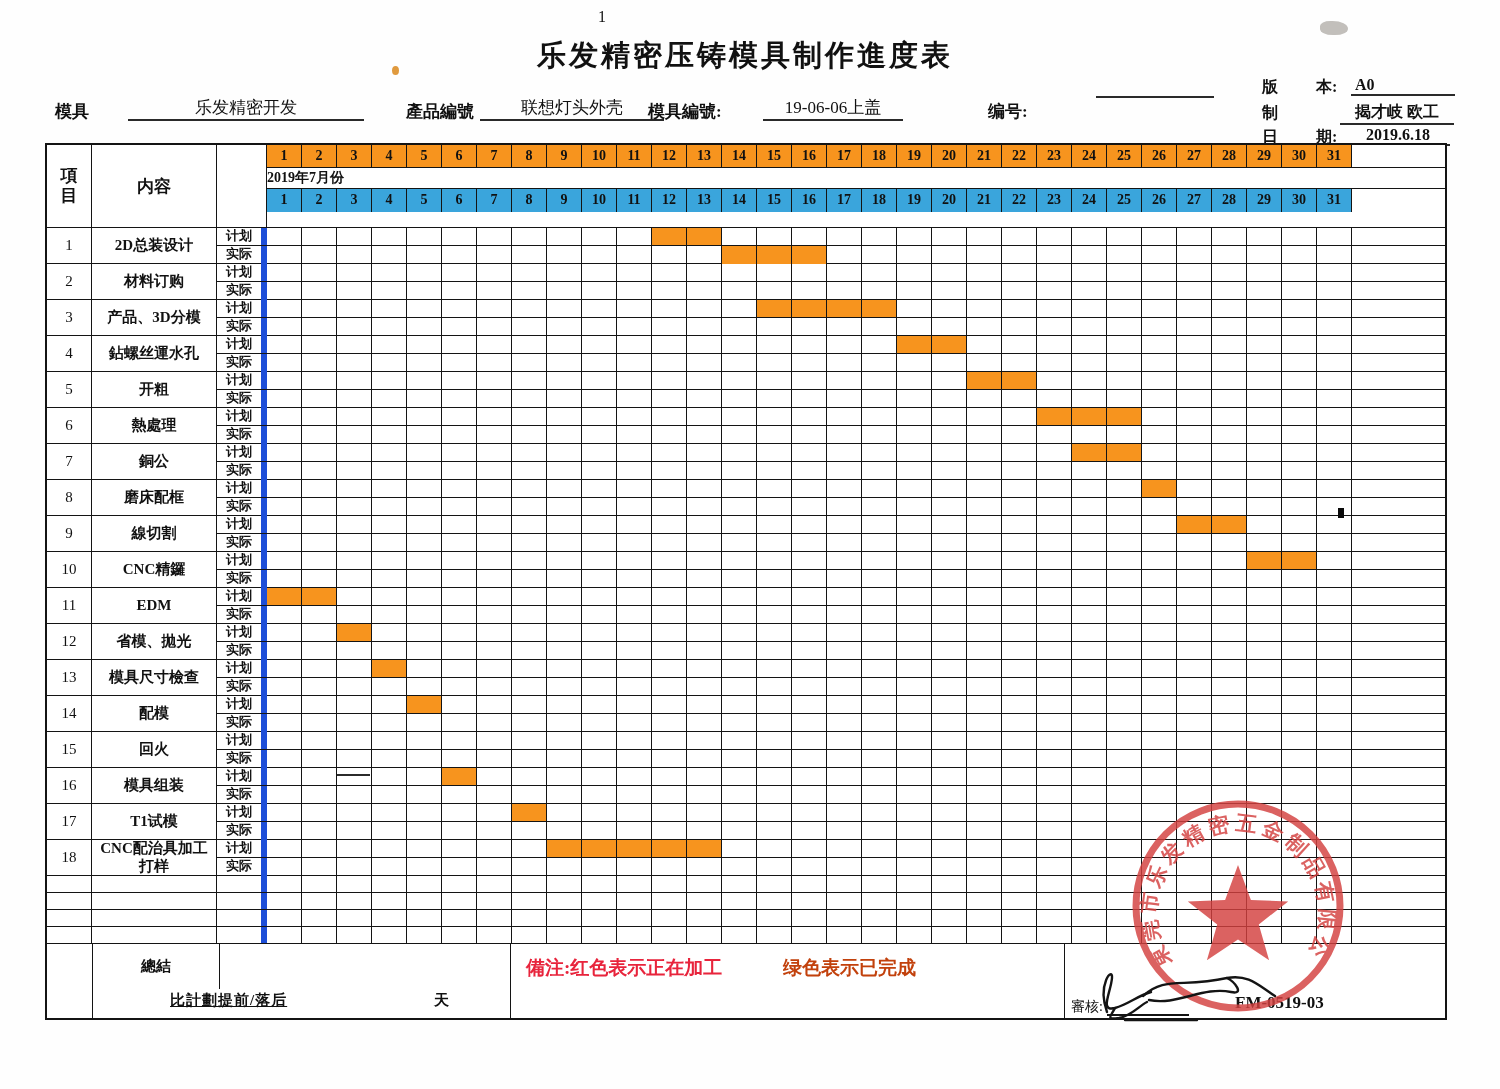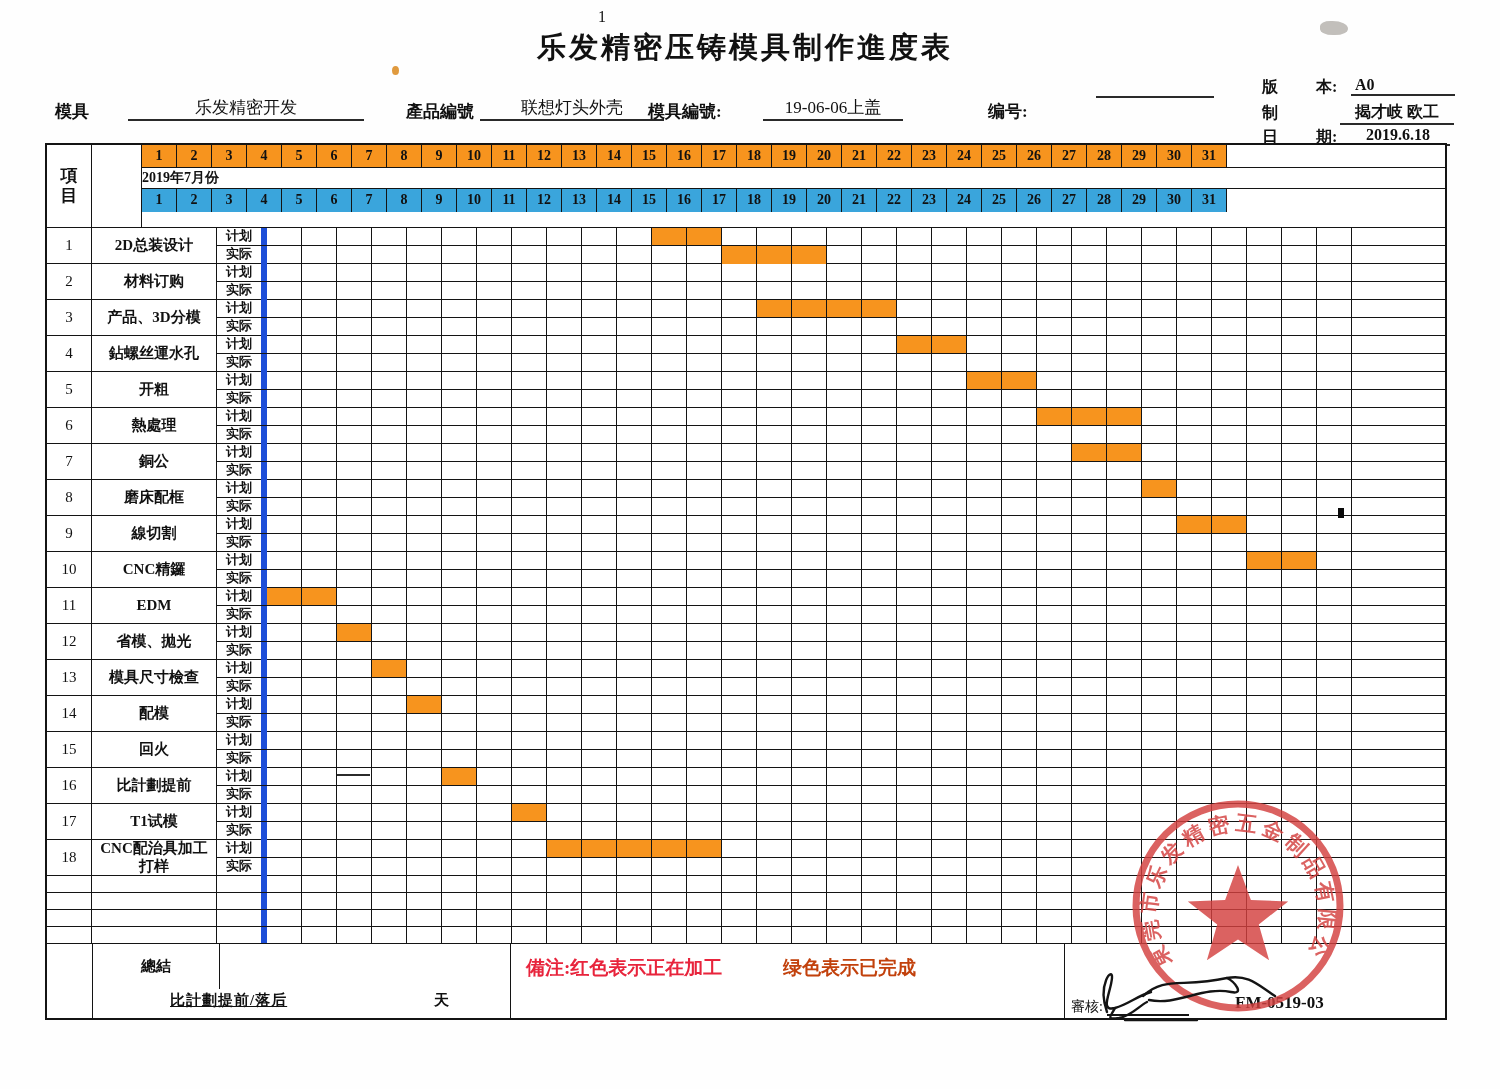--- a/index.html
+++ b/index.html
@@ -1,20 +1,20 @@
 <!DOCTYPE html>
 <html lang="zh"><head>
 <meta charset="utf-8">
 <style>
   html,body{margin:0;padding:0;background:#e8e8e8;}
   .sheet{position:relative;width:1500px;height:1089px;background:#fefefe;overflow:hidden;
          font-family:"Liberation Serif","DejaVu Serif",serif;color:#111;}
   
   .pagenum{position:absolute;top:8px;left:598px;font-size:16px;}
-  .title{position:absolute;top:28px;left:0;right:10px;text-align:center;font-size:29px;font-weight:bold;letter-spacing:3px;}
+  .title{position:absolute;top:36px;left:0;right:10px;text-align:center;font-size:29px;font-weight:bold;letter-spacing:3px;}
   .mlabel{position:absolute;font-size:17px;font-weight:bold;white-space:nowrap;}
   .mvalue{position:absolute;font-size:17px;font-weight:normal;text-align:center;border-bottom:2px solid #2a2a2a;white-space:nowrap;}
   .vlabel{position:absolute;font-size:16px;font-weight:bold;}
   .vvalue{position:absolute;font-size:16px;font-weight:bold;border-bottom:2px solid #2a2a2a;text-align:center;white-space:nowrap;}
   
   .gtable{position:absolute;left:45px;top:143px;width:1402px;height:877px;border:2px solid #141414;
           box-sizing:border-box;display:flex;flex-direction:column;background:#fff;}
   .rline{border-right:1px solid #141414;}
   .hdr{display:flex;height:82px;flex:none;border-bottom:1px solid #141414;}
   .hcell{box-sizing:border-box;display:flex;align-items:center;justify-content:center;
@@ -94,20 +94,21 @@
   <span class="vlabel" style="left:1262px;top:103px">制</span>
   <span class="vvalue" style="left:1340px;top:102px;width:114px">揭才岐 欧工</span>
   <span class="vlabel" style="left:1262px;top:127px">日</span>
   <span class="vlabel" style="left:1316px;top:127px">期:</span>
   <span class="vvalue" style="left:1346px;top:126px;width:104px">2019.6.18</span>
 
   <div class="gtable">
     <div class="hdr">
       <div class="hcell w-no pre">項
 目</div>
+      <div class="hcell w-name">内容</div>
       <div class="hcell w-type"></div>
       <div class="hdr-right">
         <div class="hdaysrow">
             <div class="dcell" style="background: rgb(247, 148, 30);">1</div>
             <div class="dcell" style="background: rgb(247, 148, 30);">2</div>
             <div class="dcell" style="background: rgb(247, 148, 30);">3</div>
             <div class="dcell" style="background: rgb(247, 148, 30);">4</div>
             <div class="dcell" style="background: rgb(247, 148, 30);">5</div>
             <div class="dcell" style="background: rgb(247, 148, 30);">6</div>
             <div class="dcell" style="background: rgb(247, 148, 30);">7</div>
@@ -1314,21 +1315,21 @@
               <div class="cell c-day"></div>
               <div class="cell c-day"></div>
               <div class="cell c-day"></div>
               <div class="cell c-day"></div>
               <div class="cell fillc"></div>
             </div>
           </div>
         </div>
         <div class="tblock">
           <div class="cell c-no">16</div>
-          <div class="cell c-name">比計劃提前</div>
+          <div class="cell c-name">模具组装</div>
           <div class="sub">
             <div class="srow top">
               <div class="cell c-type">计划</div>
               <div class="cell c-day"></div>
               <div class="cell c-day"></div>
               <div class="cell c-day"></div>
               <div class="cell c-day"></div>
               <div class="cell c-day"></div>
               <div class="cell c-day" style="background: rgb(247, 148, 30);"></div>
               <div class="cell c-day"></div>

